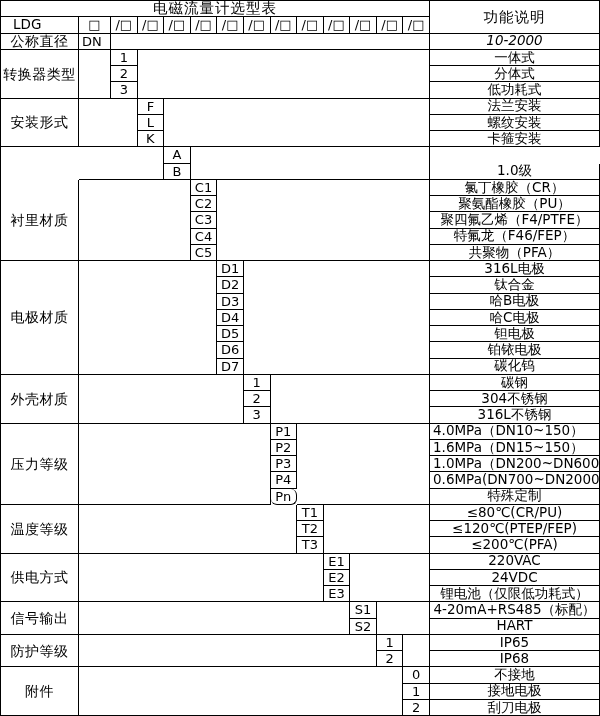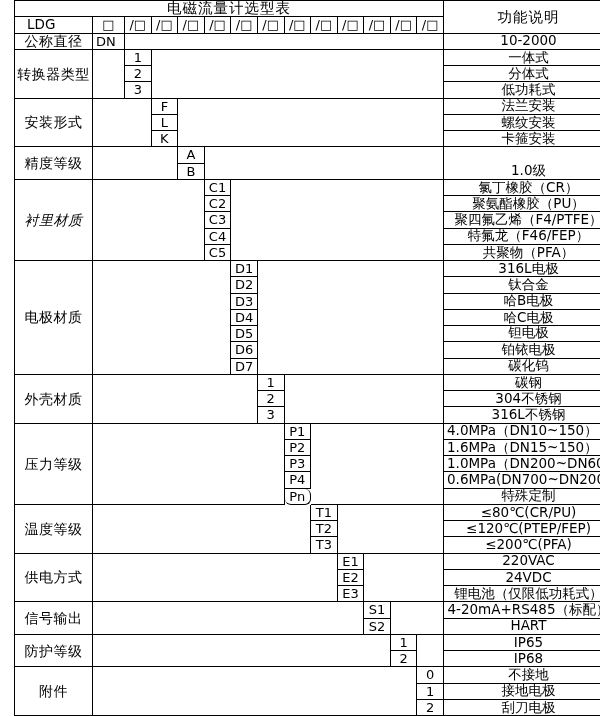--- a/index.html
+++ b/index.html
@@ -1,21 +1,20 @@
 <!DOCTYPE html>
 <html><head>
 <meta charset="utf-8">
 <style>
   html,body{margin:0;padding:0;background:#fff;}
   #app{
     width:482px;height:716px;
     background:#fff;
     font-family:"DejaVu Sans",sans-serif;
     color:#000;
-    margin-left:14px;
   }
   .grid{
     width:600px;height:716px;
     box-sizing:border-box;
     display:grid;
     grid-template-columns:78px 32px repeat(12,1fr) 170px;
     grid-template-rows:repeat(44,1fr);
     border-top:1px solid #000;
     border-left:1px solid #000;
     background:#fff;
@@ -54,46 +53,45 @@
       <div class="cell box-cell" style="grid-area: 2 / 8 / 3 / 9;">/□</div>
       <div class="cell box-cell" style="grid-area: 2 / 9 / 3 / 10;">/□</div>
       <div class="cell box-cell" style="grid-area: 2 / 10 / 3 / 11;">/□</div>
       <div class="cell box-cell" style="grid-area: 2 / 11 / 3 / 12;">/□</div>
       <div class="cell box-cell" style="grid-area: 2 / 12 / 3 / 13;">/□</div>
       <div class="cell box-cell" style="grid-area: 2 / 13 / 3 / 14;">/□</div>
       <div class="cell box-cell" style="grid-area: 2 / 14 / 3 / 15;">/□</div>
       <div class="cell label-cell" style="grid-area: 3 / 1 / 4 / 2;">公称直径</div>
       <div class="cell" style="grid-area: 3 / 3 / 4 / 15;"></div>
       <div class="cell code-cell align-left-tight" style="grid-area: 3 / 2 / 4 / 3;">DN</div>
-      <div class="cell" style="grid-area: 3 / 15 / 4 / 16;">10-2000</div>
+      <div class="cell" style="grid-area: 3 / 15 / 4 / 16; font-style: italic;">10-2000</div>
       <div class="cell label-cell" style="grid-area: 4 / 1 / 7 / 2;">转换器类型</div>
       <div class="cell" style="grid-area: 4 / 2 / 7 / 3;"></div>
       <div class="cell" style="grid-area: 4 / 4 / 7 / 15;"></div>
       <div class="cell code-cell" style="grid-area: 4 / 3 / 5 / 4;">1</div>
       <div class="cell" style="grid-area: 4 / 15 / 5 / 16;">一体式</div>
       <div class="cell code-cell" style="grid-area: 5 / 3 / 6 / 4;">2</div>
       <div class="cell" style="grid-area: 5 / 15 / 6 / 16;">分体式</div>
       <div class="cell code-cell" style="grid-area: 6 / 3 / 7 / 4;">3</div>
       <div class="cell" style="grid-area: 6 / 15 / 7 / 16;">低功耗式</div>
       <div class="cell label-cell" style="grid-area: 7 / 1 / 10 / 2;">安装形式</div>
       <div class="cell" style="grid-area: 7 / 2 / 10 / 4;"></div>
       <div class="cell" style="grid-area: 7 / 5 / 10 / 15;"></div>
       <div class="cell code-cell" style="grid-area: 7 / 4 / 8 / 5;">F</div>
       <div class="cell" style="grid-area: 7 / 15 / 8 / 16;">法兰安装</div>
       <div class="cell code-cell" style="grid-area: 8 / 4 / 9 / 5;">L</div>
       <div class="cell" style="grid-area: 8 / 15 / 9 / 16;">螺纹安装</div>
       <div class="cell code-cell" style="grid-area: 9 / 4 / 10 / 5;">K</div>
       <div class="cell" style="grid-area: 9 / 15 / 10 / 16;">卡箍安装</div>
-      <div class="cell label-cell" style="grid-area: 10 / 1 / 12 / 2;">精度等级</div>
       <div class="cell" style="grid-area: 10 / 2 / 12 / 5;"></div>
       <div class="cell" style="grid-area: 10 / 6 / 12 / 15;"></div>
       <div class="cell code-cell" style="grid-area: 10 / 5 / 11 / 6;">A</div>
       <div class="cell code-cell" style="grid-area: 11 / 5 / 12 / 6;">B</div>
       <div class="cell" style="grid-area: 11 / 15 / 12 / 16;">1.0级</div>
-      <div class="cell label-cell" style="grid-area: 12 / 1 / 17 / 2; font-style: italic;">衬里材质</div>
+      <div class="cell label-cell" style="grid-area: 12 / 1 / 17 / 2;">衬里材质</div>
       <div class="cell" style="grid-area: 12 / 2 / 17 / 6;"></div>
       <div class="cell" style="grid-area: 12 / 7 / 17 / 15;"></div>
       <div class="cell code-cell" style="grid-area: 12 / 6 / 13 / 7;">C1</div>
       <div class="cell" style="grid-area: 12 / 15 / 13 / 16;">氯丁橡胶（CR）</div>
       <div class="cell code-cell" style="grid-area: 13 / 6 / 14 / 7;">C2</div>
       <div class="cell" style="grid-area: 13 / 15 / 14 / 16;">聚氨酯橡胶（PU）</div>
       <div class="cell code-cell" style="grid-area: 14 / 6 / 15 / 7;">C3</div>
       <div class="cell" style="grid-area: 14 / 15 / 15 / 16;">聚四氟乙烯（F4/PTFE）</div>
       <div class="cell code-cell" style="grid-area: 15 / 6 / 16 / 7;">C4</div>
       <div class="cell" style="grid-area: 15 / 15 / 16 / 16;">特氟龙（F46/FEP）</div>
@@ -104,21 +102,21 @@
       <div class="cell" style="grid-area: 17 / 8 / 24 / 15;"></div>
       <div class="cell code-cell" style="grid-area: 17 / 7 / 18 / 8;">D1</div>
       <div class="cell" style="grid-area: 17 / 15 / 18 / 16;">316L电极</div>
       <div class="cell code-cell" style="grid-area: 18 / 7 / 19 / 8;">D2</div>
       <div class="cell" style="grid-area: 18 / 15 / 19 / 16;">钛合金</div>
       <div class="cell code-cell" style="grid-area: 19 / 7 / 20 / 8;">D3</div>
       <div class="cell" style="grid-area: 19 / 15 / 20 / 16;">哈B电极</div>
       <div class="cell code-cell" style="grid-area: 20 / 7 / 21 / 8;">D4</div>
       <div class="cell" style="grid-area: 20 / 15 / 21 / 16;">哈C电极</div>
       <div class="cell code-cell" style="grid-area: 21 / 7 / 22 / 8;">D5</div>
-      <div class="cell" style="grid-area: 21 / 15 / 22 / 16; font-family: Liberation Mono, monospace;">钽电极</div>
+      <div class="cell" style="grid-area: 21 / 15 / 22 / 16;">钽电极</div>
       <div class="cell code-cell" style="grid-area: 22 / 7 / 23 / 8;">D6</div>
       <div class="cell" style="grid-area: 22 / 15 / 23 / 16;">铂铱电极</div>
       <div class="cell code-cell" style="grid-area: 23 / 7 / 24 / 8;">D7</div>
       <div class="cell" style="grid-area: 23 / 15 / 24 / 16;">碳化钨</div>
       <div class="cell label-cell" style="grid-area: 24 / 1 / 27 / 2;">外壳材质</div>
       <div class="cell" style="grid-area: 24 / 2 / 27 / 8;"></div>
       <div class="cell" style="grid-area: 24 / 9 / 27 / 15;"></div>
       <div class="cell code-cell" style="grid-area: 24 / 8 / 25 / 9;">1</div>
       <div class="cell" style="grid-area: 24 / 15 / 25 / 16;">碳钢</div>
       <div class="cell code-cell" style="grid-area: 25 / 8 / 26 / 9;">2</div>

